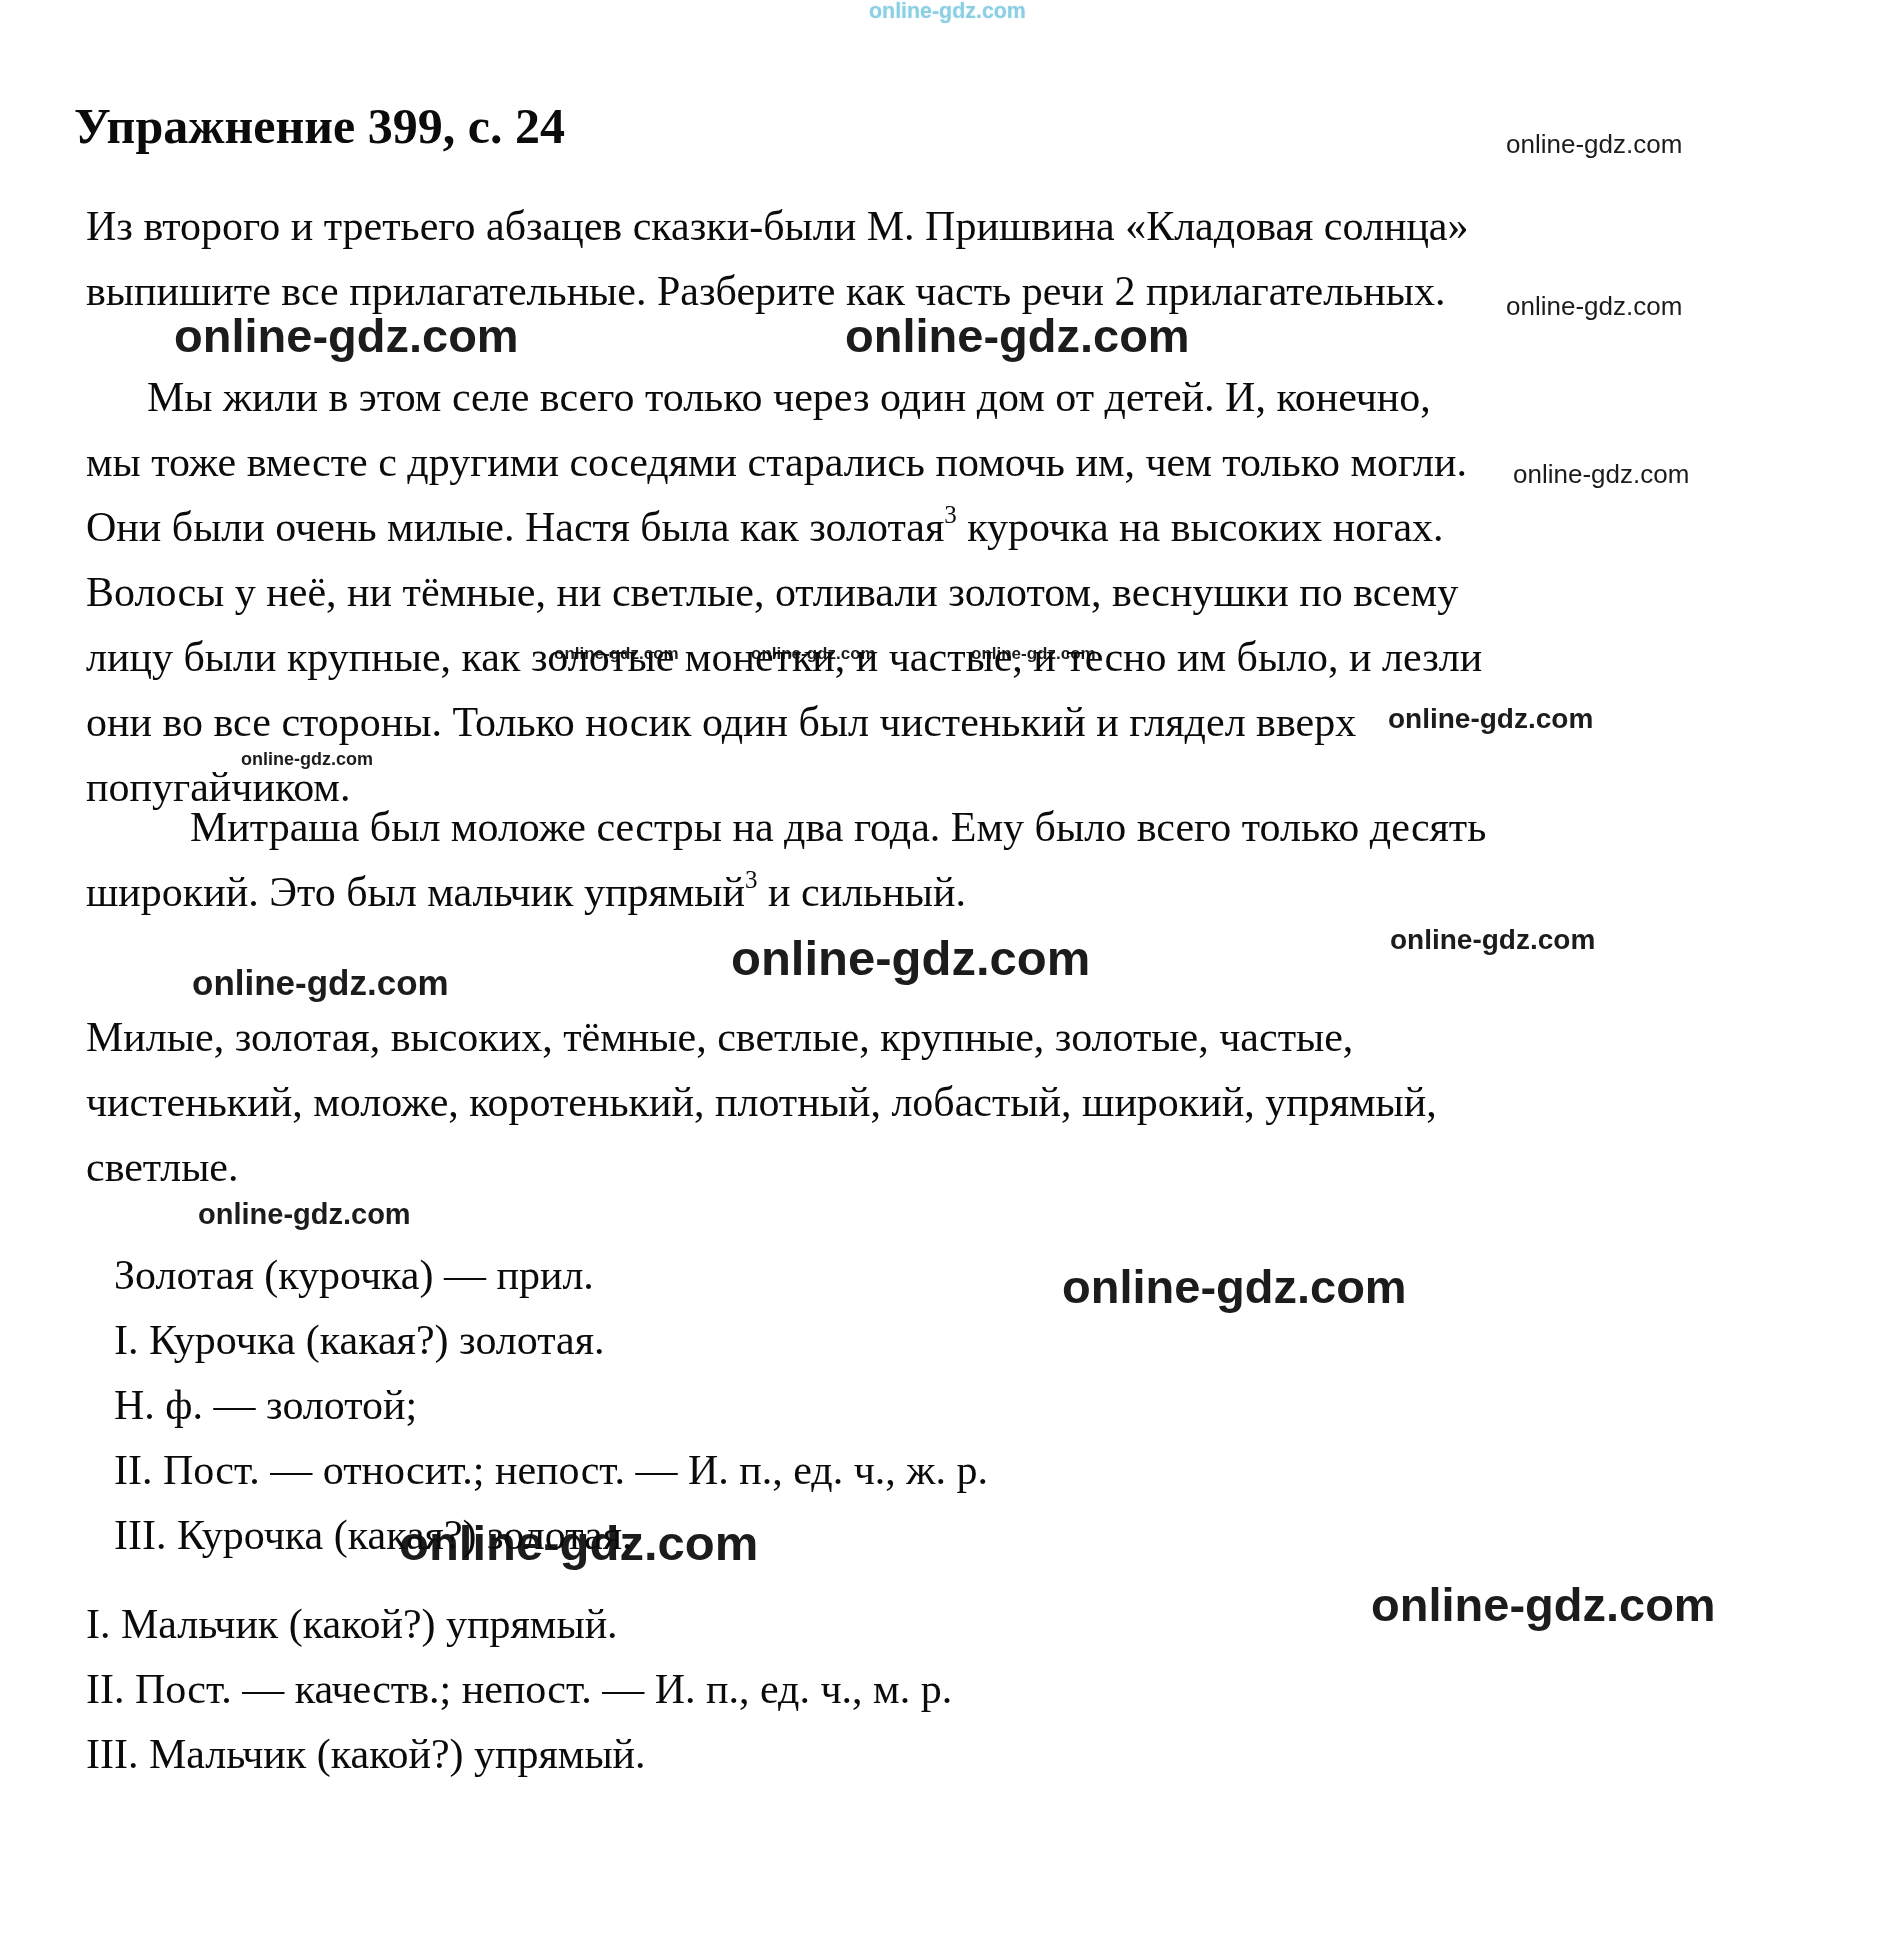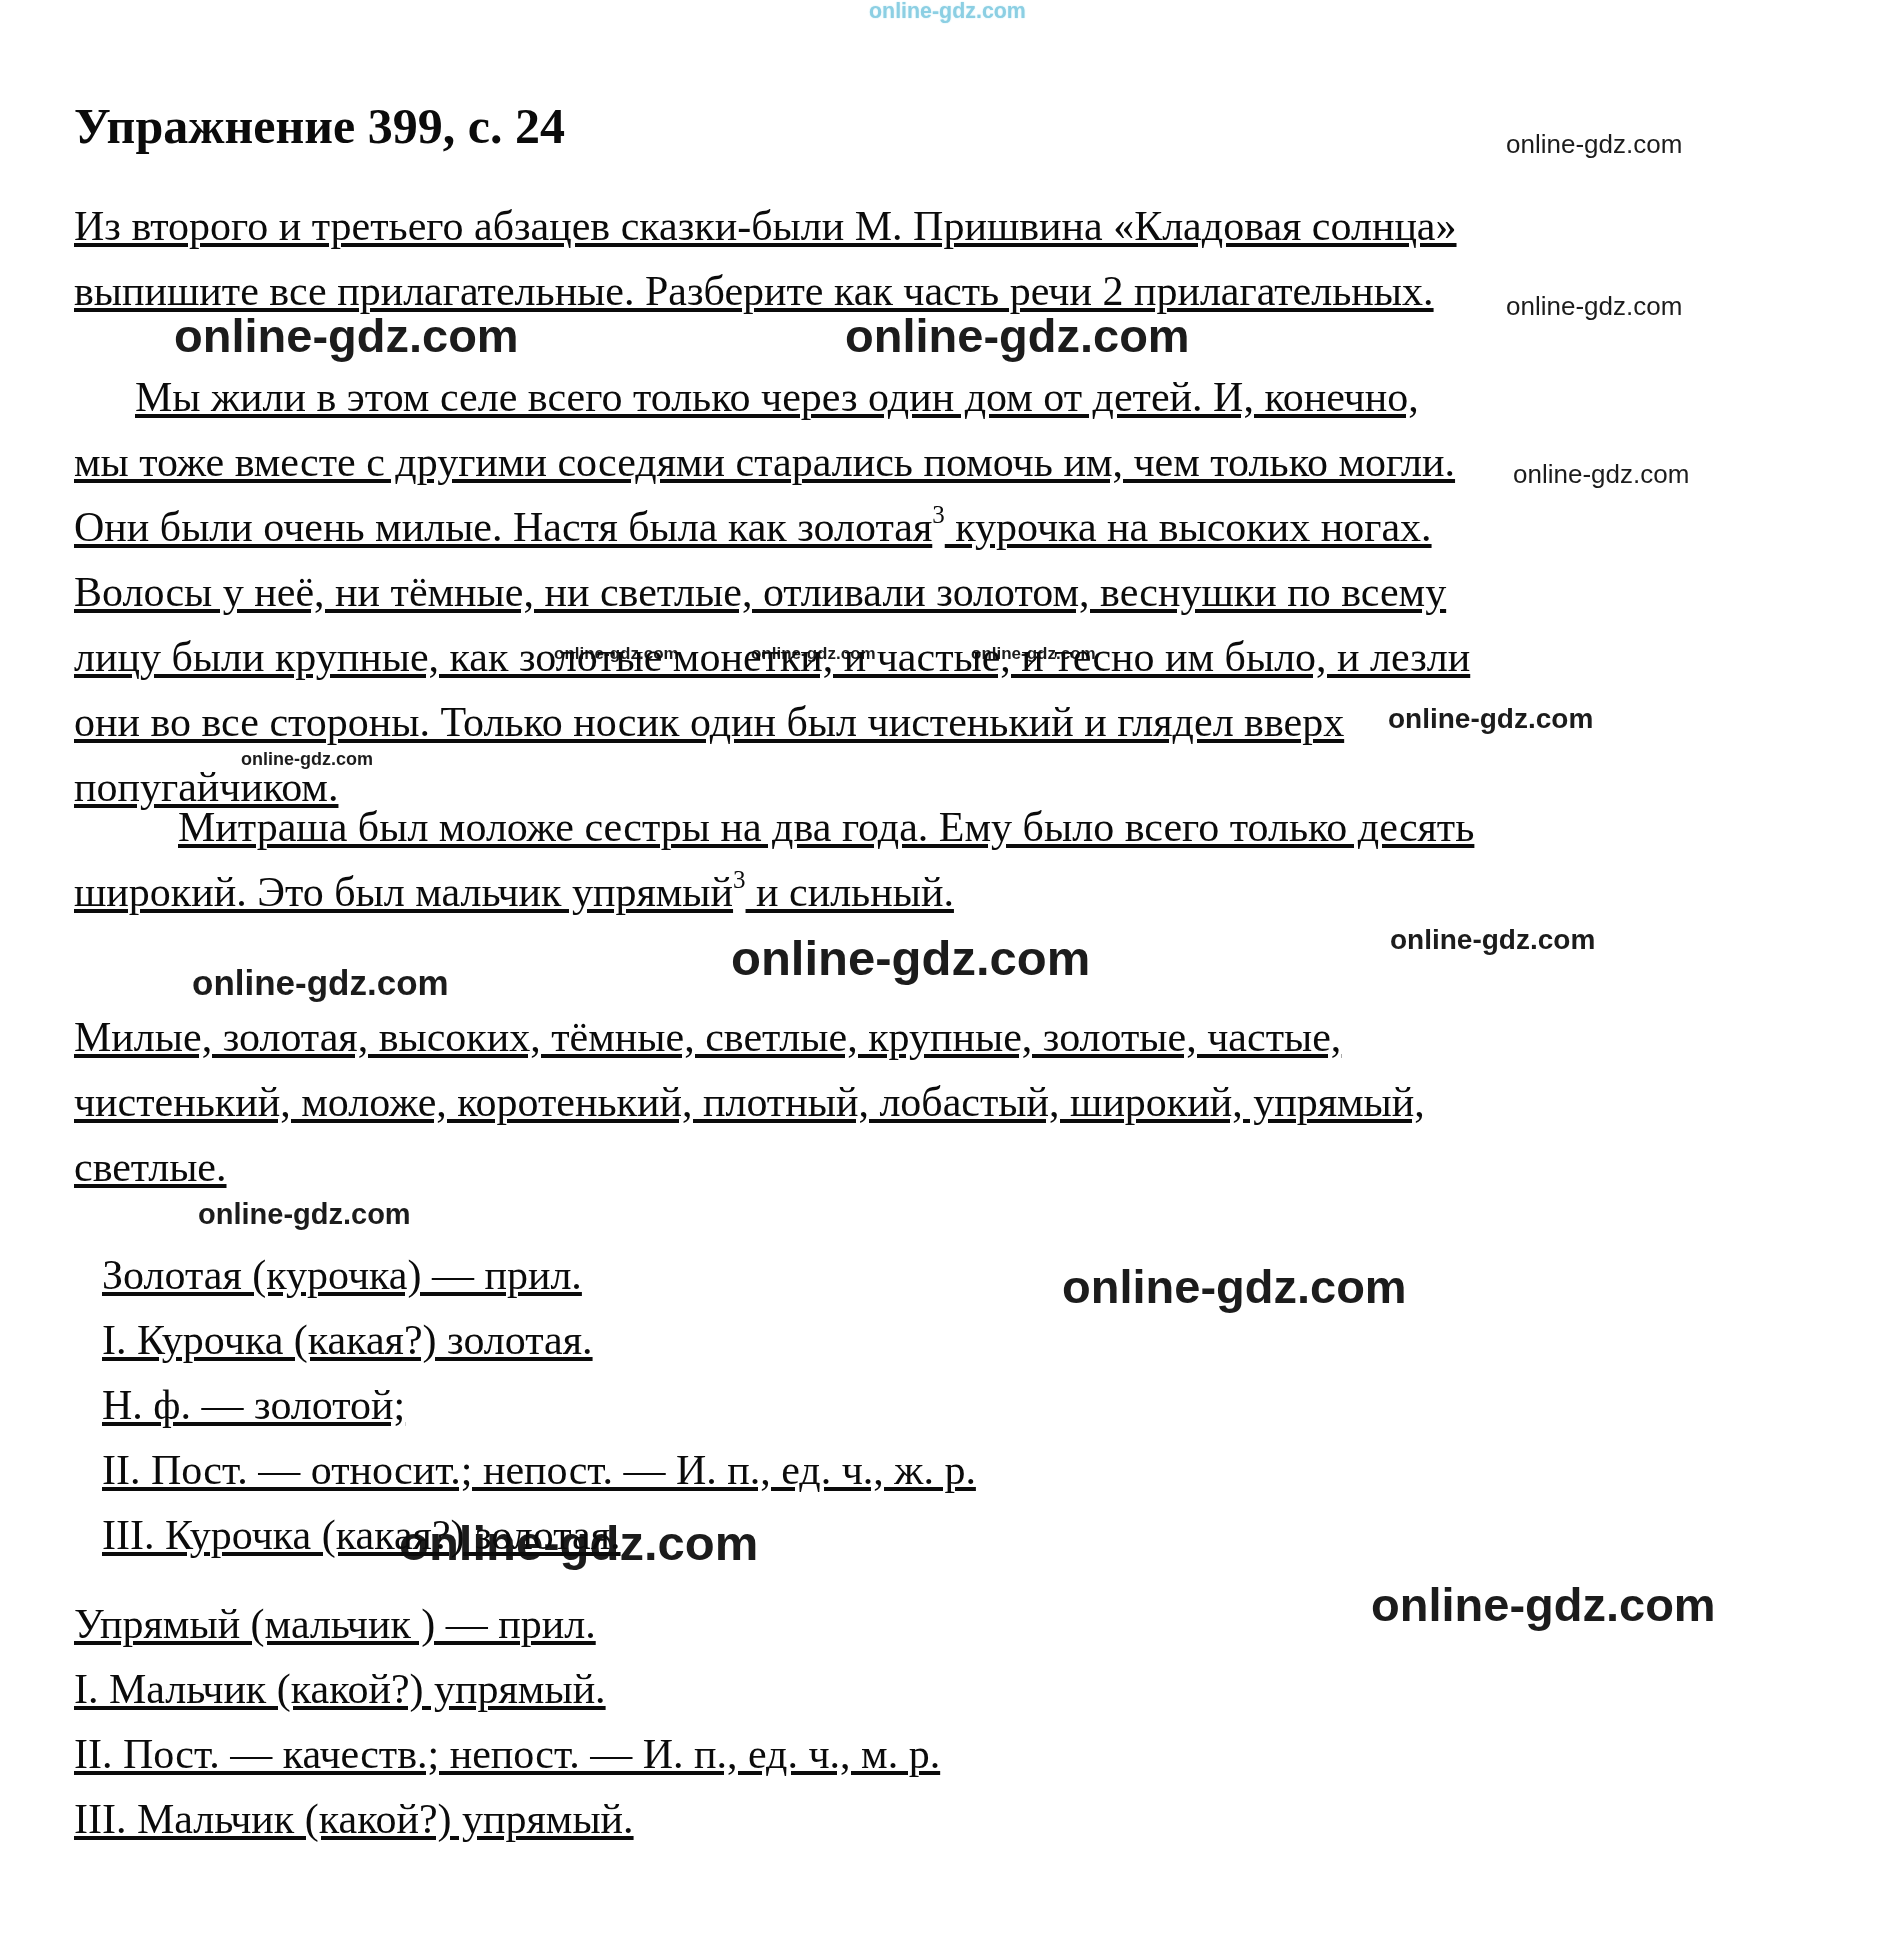--- a/index.html
+++ b/index.html
@@ -21,23 +21,22 @@
     left: 74px;
     top: 100px;
     font-size: 50px;
     font-weight: 700;
     line-height: 52px;
     white-space: nowrap;
   }
 
   .block {
     position: absolute;
-    left: 74px;
+    left: 86px;
     width: 1747px;
-    text-decoration: underline;
   }
   .task-block      { top: 194px; }
   .para1-block     { top: 365px; }
   .para2-block     { top: 795px; }
   .adjectives-block{ top: 1005px; }
   .analysis1-block { top: 1243px; margin-left: 28px; }
   .analysis2-block { top: 1592px; }
 
   .line {
     height: 65px;
@@ -137,20 +136,19 @@
 
   <section class="block analysis1-block">
     <div class="line">Золотая (курочка) — прил.</div>
     <div class="line">I. Курочка (какая?) золотая.</div>
     <div class="line">Н. ф. — золотой;</div>
     <div class="line">II. Пост. — относит.; непост. — И. п., ед. ч., ж. р.</div>
     <div class="line">III. Курочка (какая?) золотая.</div>
   </section>
 
   <section class="block analysis2-block">
-    <div class="line">Упрямый (мальчик ) — прил.</div>
     <div class="line">I. Мальчик (какой?) упрямый.</div>
     <div class="line">II. Пост. — качеств.; непост. — И. п., ед. ч., м. р.</div>
     <div class="line">III. Мальчик (какой?) упрямый.</div>
   </section>
 
 </div>
 
 
 </body></html>

